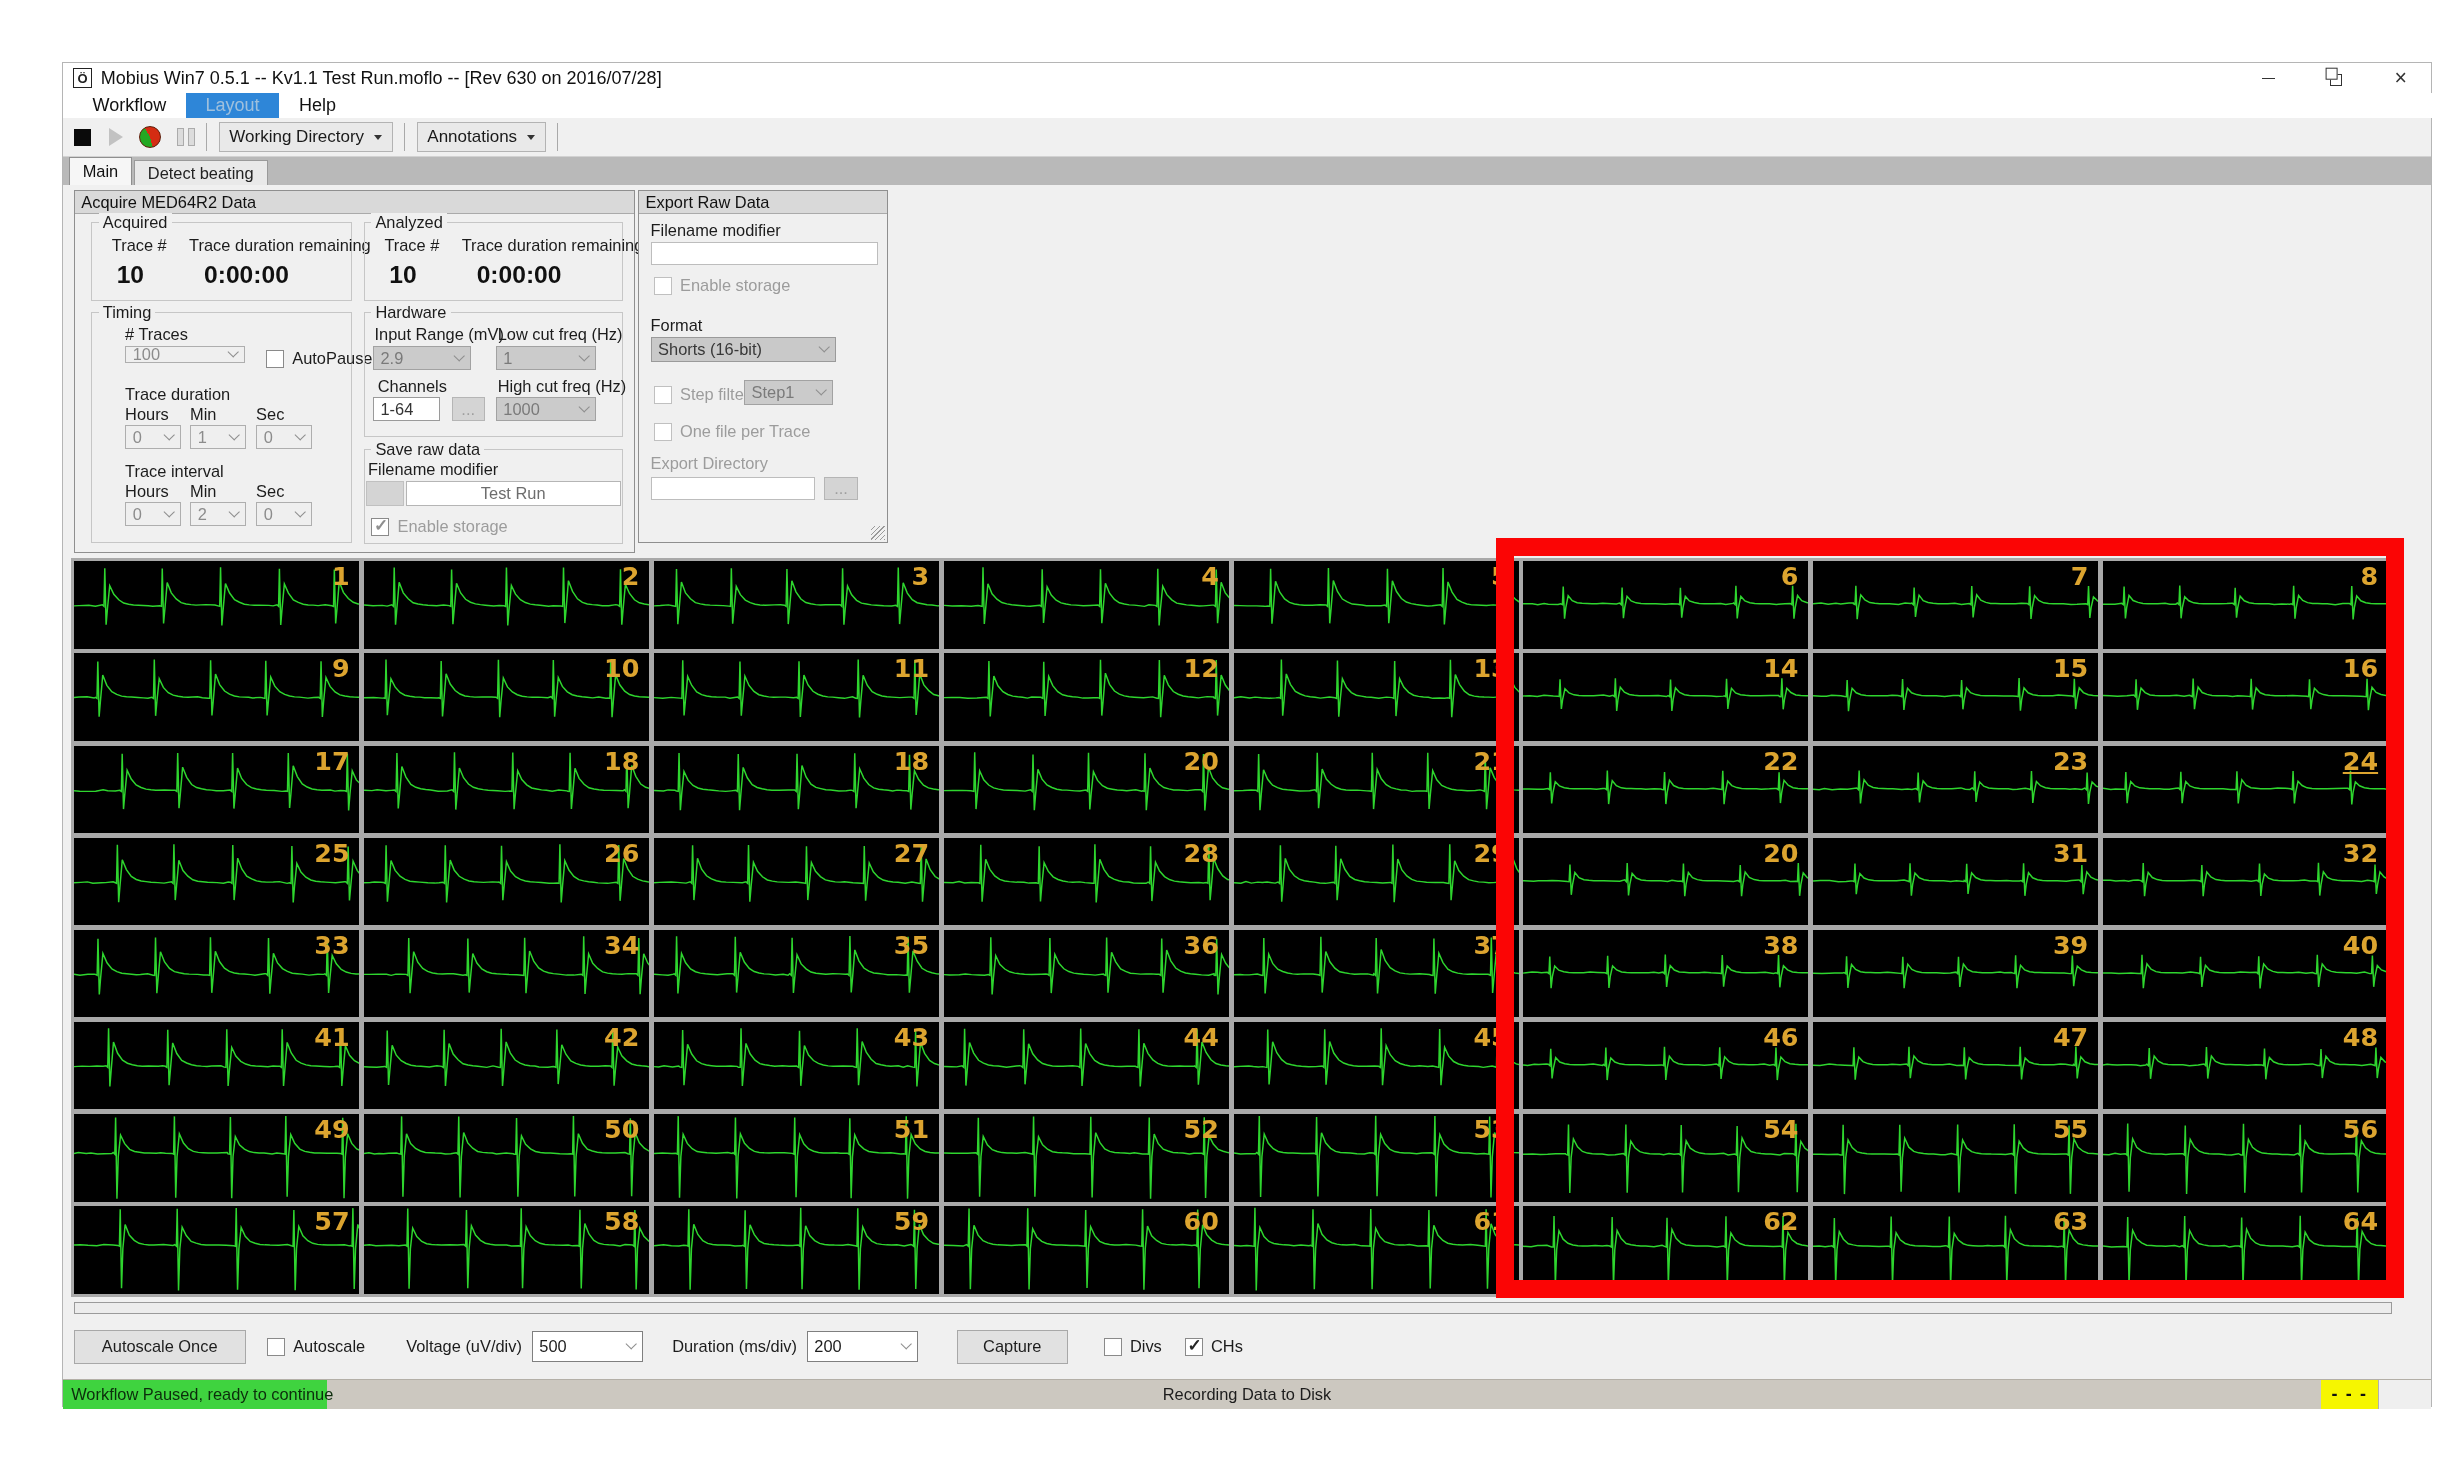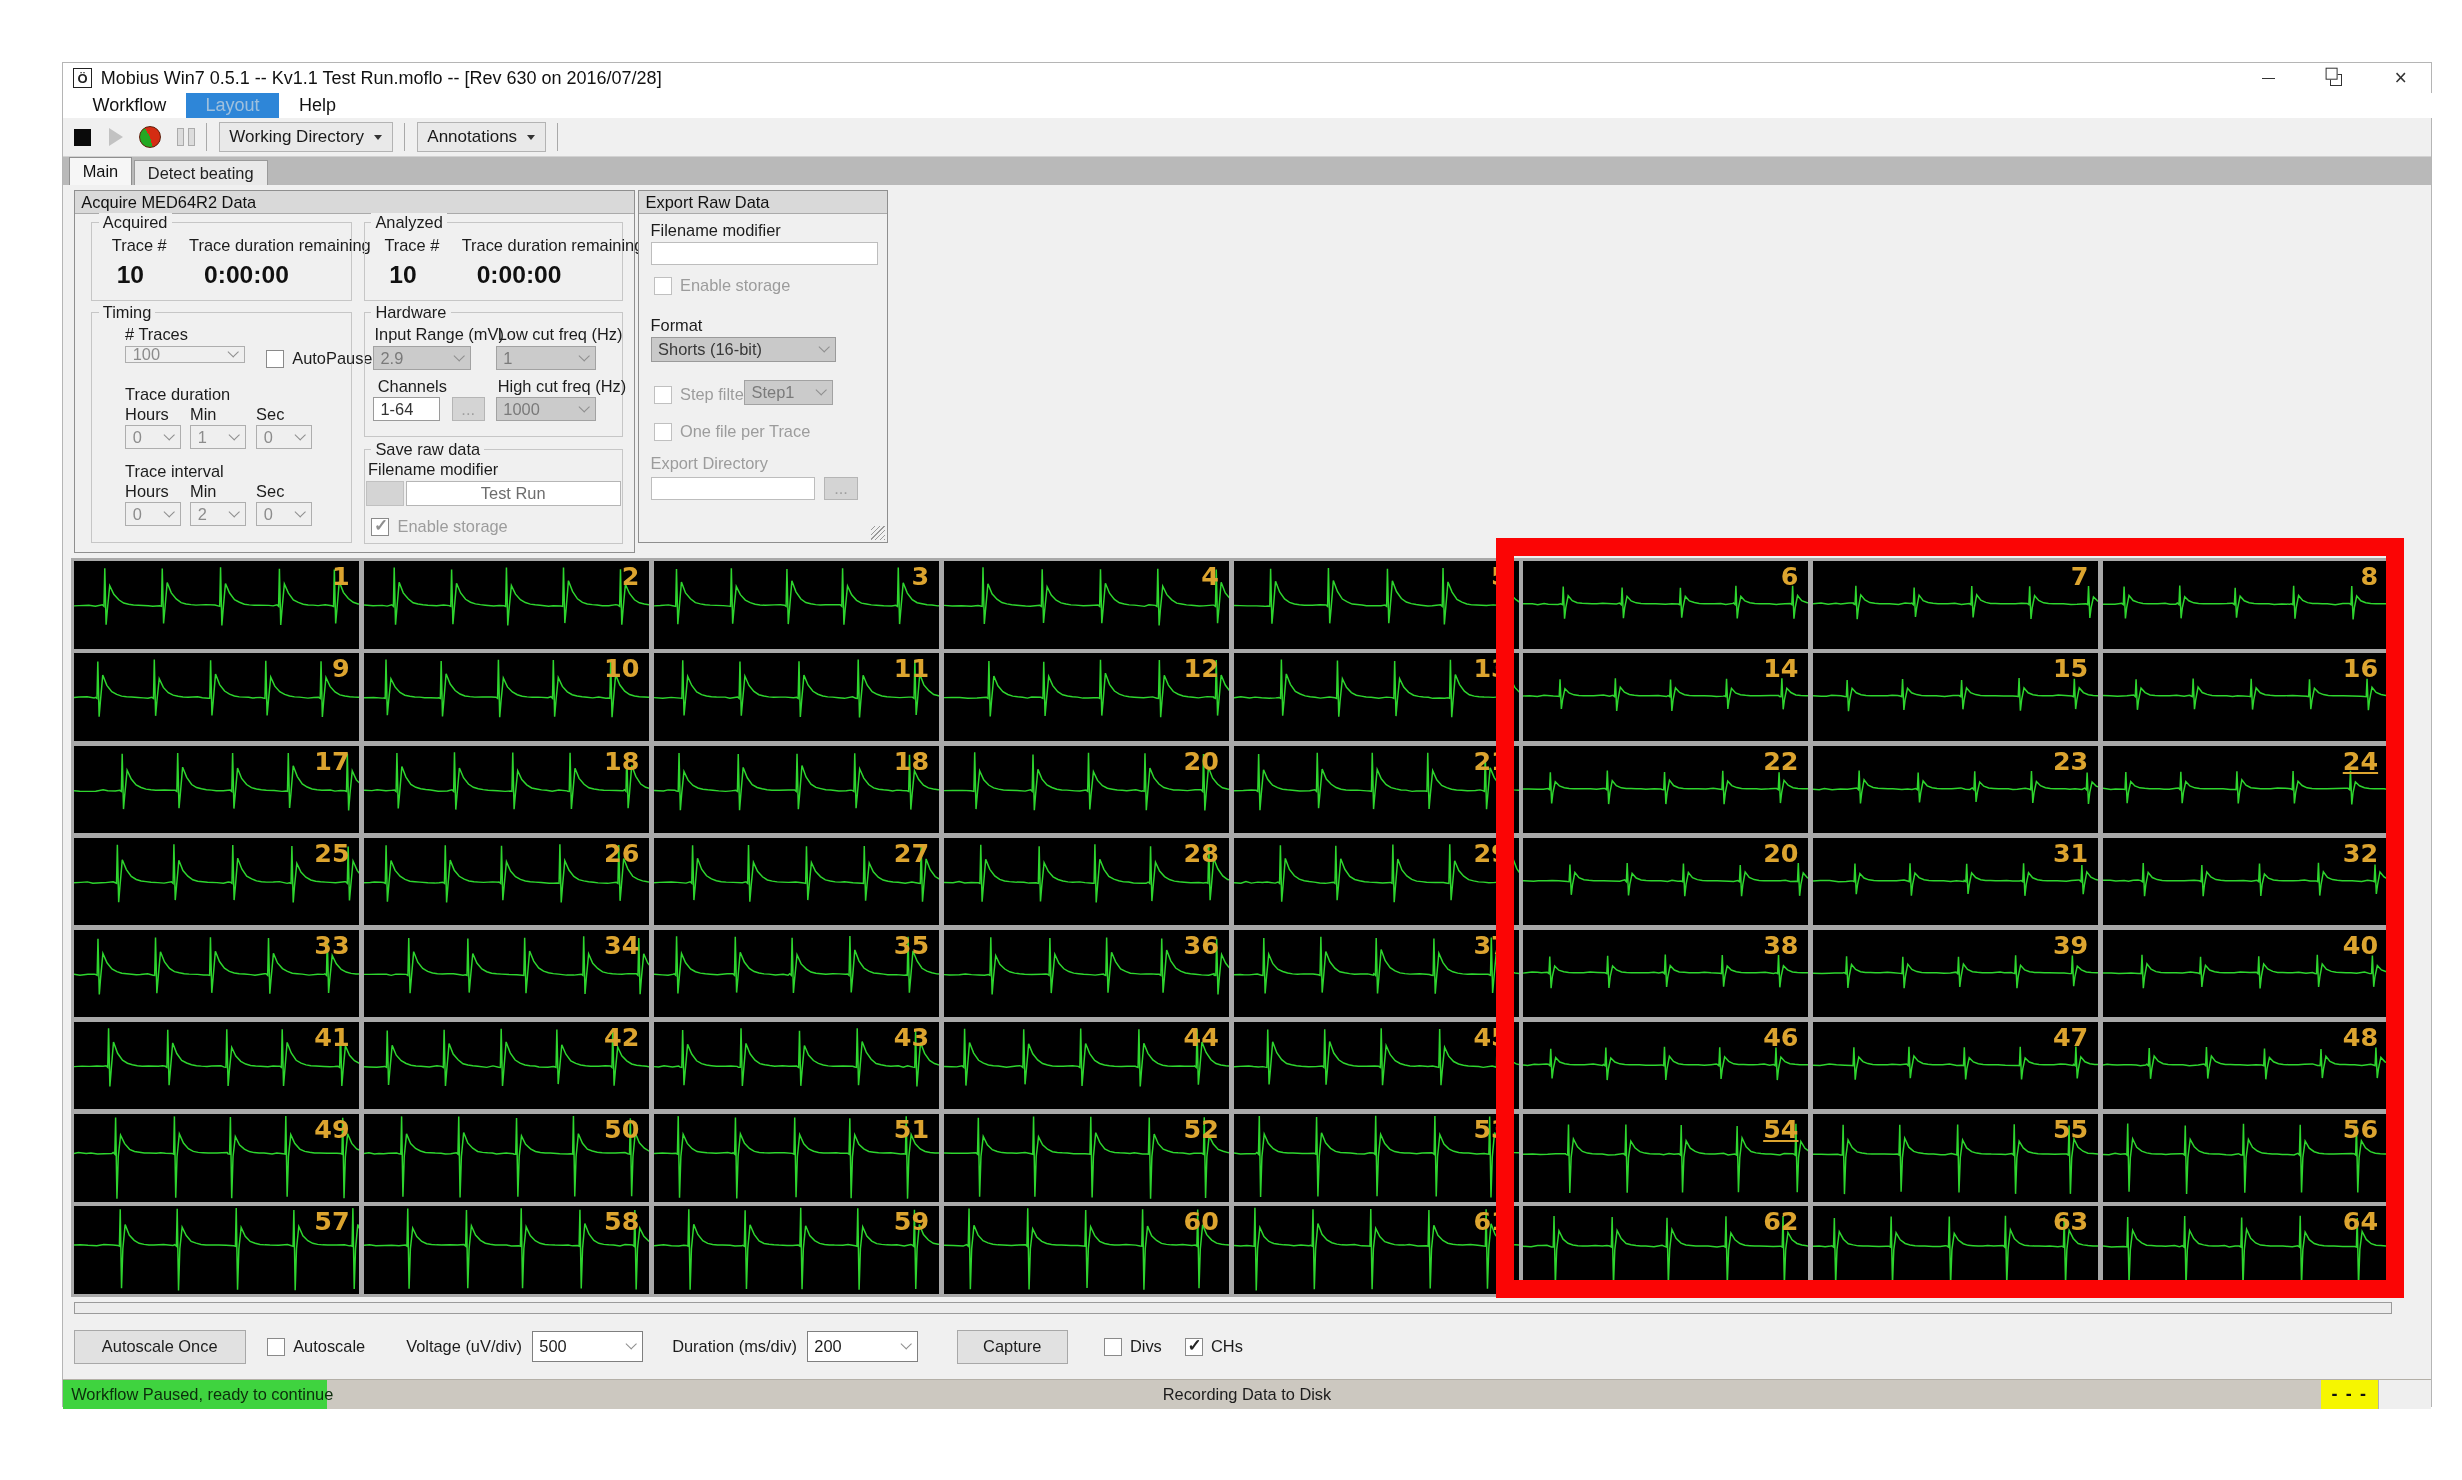--- a/index.html
+++ b/index.html
@@ -599,21 +599,21 @@
         <div class="wave-cell">
           <svg viewBox="0 0 347 106" preserveAspectRatio="none">
             <path d="M0.0,47.5 L7.8,48.7 L15.2,48.3 L26.1,48.3 L27.8,46.8 L29.8,48.8 L30.8,2.4 L32.4,100.9 L34.0,51.9 L36.8,24.3 L41.8,35.5 L47.8,42.2 L53.8,45.5 L59.8,46.8 L65.8,47.3 L71.8,47.5 L83.0,48.1 L89.9,47.9 L97.6,47.8 L99.6,48.8 L100.6,3.8 L102.2,100.1 L103.8,51.9 L106.6,22.8 L111.6,35.0 L117.6,41.7 L123.6,45.4 L129.6,46.7 L135.6,47.0 L141.6,47.5 L149.6,48.4 L158.7,48.5 L165.3,47.0 L169.6,47.3 L171.6,48.8 L172.6,2.2 L174.2,100.0 L175.8,51.9 L178.6,24.8 L183.6,35.8 L189.6,42.6 L195.6,45.6 L201.6,46.8 L207.6,47.3 L213.6,47.5 L222.6,48.2 L229.1,47.3 L240.6,47.2 L241.7,47.3 L243.7,48.8 L244.7,2.3 L246.3,100.3 L247.9,51.9 L250.7,25.0 L255.7,36.6 L261.7,42.3 L267.7,45.3 L273.7,46.8 L279.7,47.3 L285.7,47.4 L295.8,48.5 L304.6,47.9 L308.4,48.5 L310.4,48.8 L311.4,3.1 L313.0,101.5 L314.6,51.9 L317.4,22.6 L322.4,34.7 L328.4,41.6 L334.4,44.8 L340.4,46.7 L346.4,47.1 L352.4,47.5 L359.0,48.0 L367.2,48.6 L375.6,47.8 L376.5,47.1 L378.5,48.8 L379.5,3.0 L381.1,102.2 L382.7,51.9 L385.5,24.5 L390.5,35.3 L396.5,42.7 L402.5,45.2 L408.5,46.5 L414.5,47.1 L420.5,47.4" fill="none" stroke="#2ed52e" stroke-width="1.8"></path>
           </svg>
           <span class="ch-num" style="color: rgb(220, 164, 47);">53</span>
         </div>
         <div class="wave-cell">
           <svg viewBox="0 0 347 106" preserveAspectRatio="none">
             <path d="M0.0,49.0 L11.7,48.5 L21.0,49.3 L29.9,48.9 L39.9,48.2 L51.7,48.3 L52.4,49.1 L54.4,49.8 L55.4,12.8 L57.0,96.0 L58.6,53.0 L61.4,30.3 L66.4,39.8 L72.4,45.5 L78.4,47.5 L84.4,48.3 L90.4,48.5 L96.4,48.6 L103.7,49.8 L112.2,49.5 L122.3,48.1 L124.3,49.8 L125.3,12.9 L126.9,95.7 L128.5,53.0 L131.3,32.9 L136.3,41.0 L142.3,45.7 L148.3,47.5 L154.3,48.3 L160.3,48.6 L166.3,48.7 L171.3,49.6 L177.8,48.1 L184.0,49.0 L189.7,48.2 L191.7,49.8 L192.7,13.5 L194.3,95.2 L195.9,53.0 L198.7,32.6 L203.7,41.5 L209.7,45.4 L215.7,47.5 L221.7,48.2 L227.7,48.6 L233.7,48.7 L244.4,47.7 L249.8,49.8 L257.8,48.5 L259.8,49.8 L260.8,14.7 L262.4,95.0 L264.0,53.0 L266.8,29.1 L271.8,39.9 L277.8,45.6 L283.8,47.2 L289.8,48.1 L295.8,48.5 L301.8,48.7 L312.9,49.8 L318.1,47.9 L328.3,48.2 L329.4,48.4 L331.4,49.8 L332.4,12.0 L334.0,94.9 L335.6,53.0 L338.4,33.3 L343.4,41.7 L349.4,46.0 L355.4,47.6 L361.4,48.3 L367.4,48.6 L373.4,48.7 L382.2,48.1 L393.3,48.1 L397.0,47.9 L399.0,49.8 L400.0,14.4 L401.6,96.5 L403.2,53.0 L406.0,30.6 L411.0,40.7 L417.0,45.3 L423.0,47.7 L429.0,48.2 L435.0,48.5 L441.0,48.7" fill="none" stroke="#2ed52e" stroke-width="1.8"></path>
           </svg>
-          <span class="ch-num" style="color: rgb(220, 164, 47); text-decoration: underline;">54</span>
+          <span class="ch-num" style="color: rgb(220, 164, 47);">54</span>
         </div>
         <div class="wave-cell">
           <svg viewBox="0 0 347 106" preserveAspectRatio="none">
             <path d="M0.0,48.8 L9.9,48.8 L18.3,49.3 L30.2,49.0 L33.7,49.8 L35.7,49.8 L36.7,13.0 L38.3,97.3 L39.9,53.0 L42.7,31.5 L47.7,40.7 L53.7,46.0 L59.7,47.3 L65.7,48.2 L71.7,48.6 L77.7,48.7 L87.0,48.6 L98.6,48.8 L102.7,48.6 L104.7,49.8 L105.7,13.2 L107.3,94.4 L108.9,53.0 L111.7,29.4 L116.7,40.3 L122.7,45.4 L128.7,47.2 L134.7,48.0 L140.7,48.5 L146.7,48.7 L155.7,49.6 L161.0,49.4 L168.5,47.9 L173.2,49.1 L175.2,49.8 L176.2,12.9 L177.8,95.2 L179.4,53.0 L182.2,31.6 L187.2,41.2 L193.2,45.7 L199.2,47.5 L205.2,48.3 L211.2,48.5 L217.2,48.7 L229.0,48.8 L234.5,49.2 L242.1,48.0 L244.1,49.8 L245.1,12.4 L246.7,97.0 L248.3,53.0 L251.1,33.0 L256.1,41.2 L262.1,45.9 L268.1,47.4 L274.1,48.4 L280.1,48.5 L286.1,48.7 L294.1,49.0 L303.8,48.6 L308.9,48.6 L310.9,49.8 L311.9,14.0 L313.5,97.0 L315.1,53.0 L317.9,30.4 L322.9,40.5 L328.9,45.2 L334.9,47.6 L340.9,48.1 L346.9,48.5 L352.9,48.6 L359.6,48.6 L365.9,48.5 L377.4,48.3 L378.7,48.6 L380.7,49.8 L381.7,13.2 L383.3,94.8 L384.9,53.0 L387.7,28.4 L392.7,39.0 L398.7,45.1 L404.7,47.2 L410.7,48.1 L416.7,48.6 L422.7,48.7" fill="none" stroke="#2ed52e" stroke-width="1.8"></path>
           </svg>
           <span class="ch-num" style="color: rgb(220, 164, 47);">55</span>
         </div>
         <div class="wave-cell">
           <svg viewBox="0 0 347 106" preserveAspectRatio="none">
             <path d="M0.0,49.2 L7.4,49.6 L14.7,47.8 L21.0,48.9 L27.1,48.2 L29.1,49.8 L30.1,11.7 L31.7,94.4 L33.3,53.0 L36.1,30.1 L41.1,40.4 L47.1,45.1 L53.1,47.2 L59.1,48.2 L65.1,48.5 L71.1,48.7 L76.5,49.3 L82.7,48.6 L93.8,48.2 L97.2,48.2 L99.2,49.8 L100.2,14.1 L101.8,97.1 L103.4,53.0 L106.2,30.7 L111.2,39.9 L117.2,45.2 L123.2,47.3 L129.2,48.2 L135.2,48.6 L141.2,48.7 L149.9,49.6 L156.5,49.8 L164.9,48.2 L168.1,49.7 L170.1,49.8 L171.1,12.0 L172.7,95.7 L174.3,53.0 L177.1,30.8 L182.1,40.4 L188.1,45.0 L194.1,47.5 L200.1,48.1 L206.1,48.5 L212.1,48.7 L218.3,49.3 L224.9,49.1 L232.7,49.7 L237.2,47.7 L239.2,49.8 L240.2,13.1 L241.8,95.2 L243.4,53.0 L246.2,32.8 L251.2,41.5 L257.2,45.8 L263.2,47.6 L269.2,48.4 L275.2,48.6 L281.2,48.7 L291.6,48.2 L302.7,47.9 L305.7,48.3 L307.7,49.8 L308.7,14.4 L310.3,95.2 L311.9,53.0 L314.7,32.5 L319.7,41.1 L325.7,45.8 L331.7,47.6 L337.7,48.3 L343.7,48.5 L349.7,48.7 L357.4,49.7 L368.7,48.9 L373.7,48.3 L377.7,48.8 L379.7,49.8 L380.7,12.5 L382.3,95.8 L383.9,53.0 L386.7,31.2 L391.7,40.5 L397.7,45.9 L403.7,47.5 L409.7,48.2 L415.7,48.5 L421.7,48.6" fill="none" stroke="#2ed52e" stroke-width="1.8"></path>

